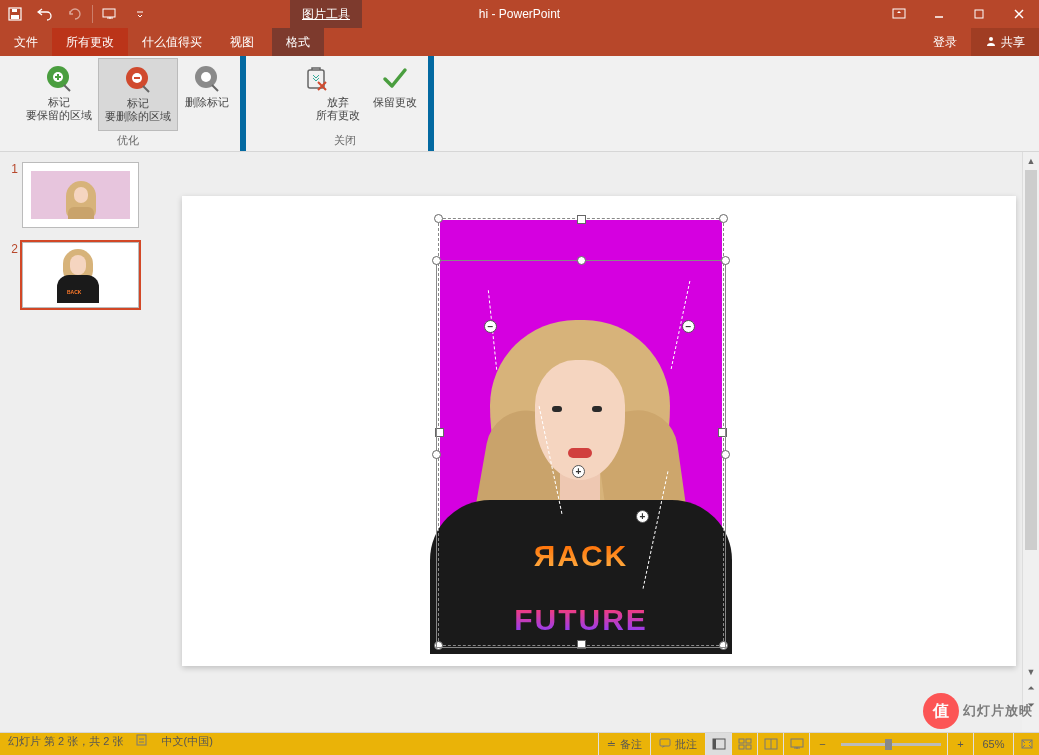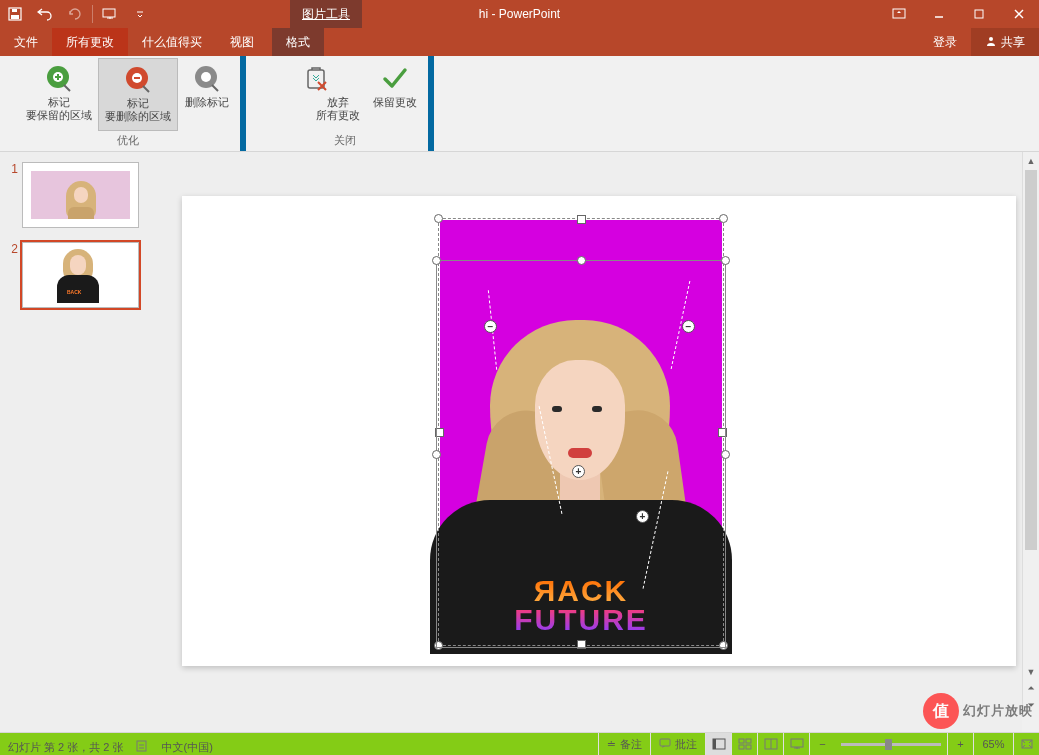--- a/index.html
+++ b/index.html
@@ -61,32 +61,32 @@
 
 .person { position: absolute; left: 0; top: 100px; right: 0; bottom: 0; }
 .hair { position: absolute; left: 50px; top: 0; width: 180px; height: 200px; background: #d7b37a; border-radius: 90px 90px 60px 60px / 90px 90px 120px 120px; }
 .hair2 { position: absolute; left: 40px; top: 90px; width: 80px; height: 150px; background: #c9a36b; border-radius: 40px 20px 30px 40px; transform: rotate(10deg);}
 .hair3 { position: absolute; right: 40px; top: 90px; width: 80px; height: 140px; background: #cda66c; border-radius: 20px 40px 40px 30px; transform: rotate(-8deg);}
 .face { position: absolute; left: 95px; top: 40px; width: 90px; height: 120px; background: #f5d5c0; border-radius: 45px 45px 50px 50px / 50px 50px 70px 70px; }
 .neck { position: absolute; left: 120px; top: 150px; width: 40px; height: 40px; background: #eec8b2; }
 .shirt { position: absolute; left: -10px; top: 180px; right: -10px; bottom: -10px; background: #1a1a1a; border-radius: 60px 60px 0 0; }
 .shirt-text { position: absolute; left: 50%; transform: translateX(-50%); bottom: 20px; font-family: Impact, sans-serif; font-size: 30px; font-weight: bold; letter-spacing: 2px; text-align: center; line-height: 0.95; }
 .shirt-text .l1 { background: linear-gradient(#ff6a00,#ffb347); -webkit-background-clip: text; color: transparent; }
-.shirt-text .l2 { background: linear-gradient(#ff3c6e,#8a3cff); -webkit-background-clip: text; color: transparent; }
+.shirt-text .l2 { background: linear-gradient(#ff3c6e,#8a3cff); -webkit-background-clip: text; color: transparent; margin-top: 35px; }
 .eye { position: absolute; width: 10px; height: 6px; background: #2a2a2a; border-radius: 3px; }
 .lips { position: absolute; left: 128px; top: 128px; width: 24px; height: 10px; background: #d1403e; border-radius: 10px; }
 
 
 .mark { position: absolute; width: 0; border-left: 1.5px dashed #fff; }
 .mark-dot { position: absolute; width: 13px; height: 13px; background: #fff; border: 1px solid #555; border-radius: 50%; display:flex; align-items:center; justify-content:center; font-size:10px; font-weight:bold;}
 .mark-dot.minus { color:#333; }
 .mark-dot.plus { color:#333; }
 
 
-.statusbar { position: absolute; bottom: 0; left: 0; right: 0; height: 23px; background: #84cc16; border-top: 1px solid #d6d6d6; display: flex; align-items: flex-end; font-size: 11px; color: #555; }
+.statusbar { position: absolute; bottom: 0; left: 0; right: 0; height: 23px; background: #eab308; border-top: 1px solid #d6d6d6; display: flex; align-items: flex-start; font-size: 11px; color: #555; }
 .sb-left { display: flex; align-items: center; gap: 12px; padding-left: 8px; }
 .sb-right { margin-left: auto; display: flex; align-items: center; height: 100%; }
 .sb-btn { padding: 0 8px; height: 100%; display: flex; align-items: center; cursor: pointer; border-left: 1px solid #e0e0e0; gap:4px;}
 .view-btn { width: 26px; justify-content: center; padding: 0; }
 .view-btn.active { background: #ddd; }
 .zoom-slider { width: 100px; height: 3px; background: #bbb; position: relative; margin: 0 6px; }
 .zoom-thumb { position: absolute; top: -4px; width: 7px; height: 11px; background: #888; }
 
 
 .watermark { position: absolute; right: 6px; bottom: 26px; display: flex; align-items: center; gap: 4px; opacity: 0.85; pointer-events: none;}

